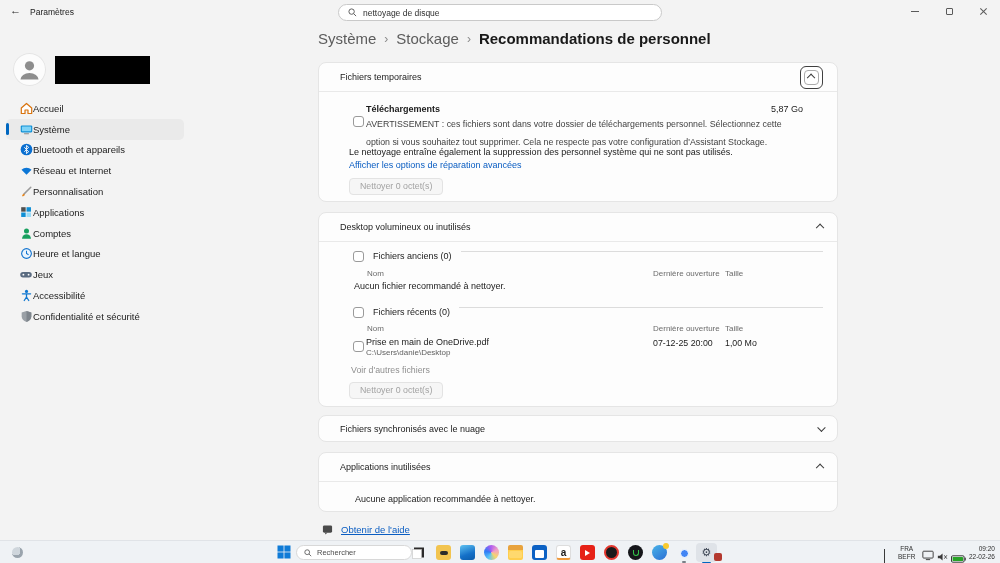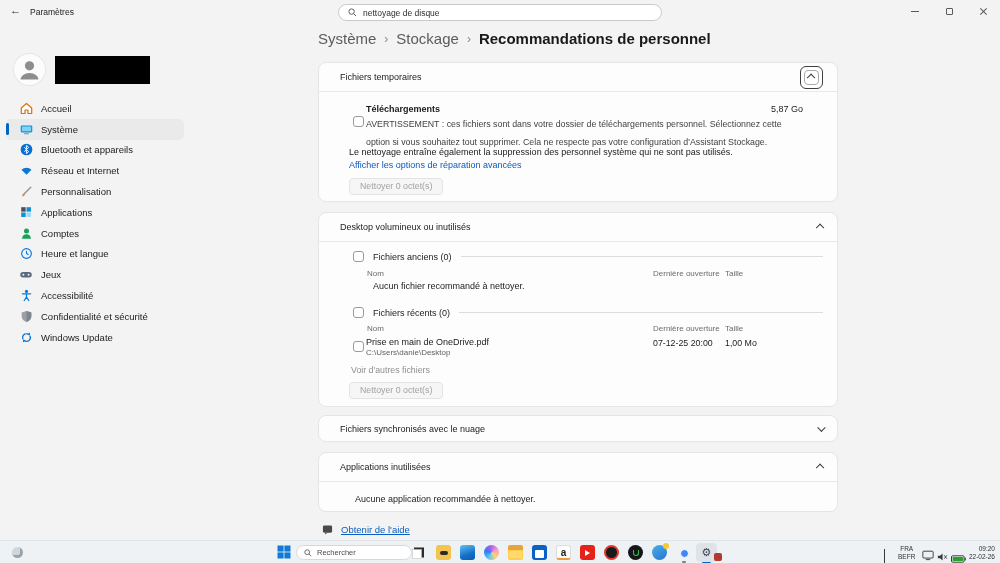--- a/index.html
+++ b/index.html
@@ -23,21 +23,21 @@
 
   
   .sidebar { position:absolute; top:24px; left:0; width:300px; bottom:23px; }
   .user { position:absolute; top:29px; left:13px; display:flex; align-items:center; }
   .avatar { width:33px; height:33px; border-radius:50%; background:#fcfcfc; box-shadow:0 0 0 1px #e4e4e4 inset; overflow:hidden; }
   .redacted { width:95px; height:28px; background:#000; margin-left:9px; }
   nav { position:absolute; top:74px; left:6px; }
   .nav-item { height:20.8px; width:178px; display:flex; align-items:center; padding-left:13px;
               position:relative; border-radius:5px; cursor:default; }
   .nav-item .nicon { width:14px; height:14px; display:flex; align-items:center; justify-content:center; }
-  .nlabel { margin-left:8px; font-size:9.5px; color:#1b1b1b; white-space:nowrap; }
+  .nlabel { margin-left:0; font-size:9.5px; color:#1b1b1b; white-space:nowrap; }
   .nav-item.sel { background:#eaeaea; }
   .nav-item.sel::before { content:""; position:absolute; left:0; top:4.5px; width:3px; height:12px; border-radius:2px; background:#0067c0; }
 
   
   .breadcrumb { position:absolute; left:318px; top:30px; display:flex; align-items:center; gap:8px; }
   .bc-seg { font-size:15px; color:#5c5c5c; }
   .bc-sep { font-size:12px; color:#8a8a8a; }
   .bc-cur { font-size:15px; font-weight:bold; color:#191919; }
 
   .card { position:absolute; left:318px; width:520px; background:#fdfdfd; border:1px solid #e5e5e5; border-radius:8px; }
@@ -50,21 +50,21 @@
   .focusbtn { width:23px; height:23px; border:1.8px solid #3f3f3f; border-radius:6px; background:#fff;
               display:flex; align-items:center; justify-content:center; }
   .innerbtn { width:15px; height:15px; border:1px solid #ababab; border-radius:4px; display:flex;
               align-items:center; justify-content:center; }
   .cb { position:absolute; width:11px; height:11px; border:1px solid #9a9a9a; border-radius:3px; background:#fff; }
   .btn-dis { position:absolute; height:17px; line-height:15px; padding:0 10px; background:#f6f6f6;
              border:1px solid #e3e3e3; border-radius:4px; color:#a2a2a2; font-size:8.8px; }
   .link { color:#0a5dc2; font-size:9px; }
   .small-gray { font-size:8px; color:#6b6b6b; }
   .grow-rule { flex:1; height:1px; background:#dcdcdc; margin-left:9px; }
-  .group-row { position:absolute; left:34px; right:14px; display:flex; align-items:center; }
+  .group-row { position:absolute; left:34px; right:14px; display:flex; }
   .group-label { font-size:9px; color:#1b1b1b; margin-left:9px; }
 
   
   .taskbar { position:absolute; left:0; right:0; bottom:0; height:23px; background:#eff2f5; border-top:1px solid #e0e3e7; }
   .tb-ico { position:absolute; top:4px; width:15px; height:15px; border-radius:3px; }
   .searchpill { position:absolute; left:296px; top:4px; width:116px; height:15px; background:#fff;
                 border:1px solid #d8d8d8; border-radius:8px; display:flex; align-items:center;
                 padding:0 7px; gap:5px; font-size:7.5px; color:#4c4c4c; }
   .tri { width:0; height:0; border-left:5px solid #fff; border-top:3px solid transparent; border-bottom:3px solid transparent; margin-left:5px; margin-top:4.5px; }
   .chrome-ico { background:conic-gradient(from -50deg,#ea4335 0 120deg,#fbbc05 120deg 240deg,#34a853 240deg 360deg); border-radius:50%; position:relative; }
@@ -206,31 +206,20 @@
       </div>
       <div class="nav-item">
         <span class="nicon">
             <svg width="13" height="13" viewBox="0 0 14 14">
               <path d="M7 1.2 12.2 2.8 V6.8 C12.2 9.8 10.2 12 7 13 3.8 12 1.8 9.8 1.8 6.8 V2.8 Z" fill="#9aa0a6"></path>
               <path d="M7 1.2 12.2 2.8 V6.8 C12.2 9.8 10.2 12 7 13 Z" fill="#7e858c"></path>
             </svg>
           </span>
         <span class="nlabel">Confidentialité et sécurité</span>
       </div>
-      <div class="nav-item">
-        <span class="nicon">
-            <svg width="13" height="13" viewBox="0 0 14 14">
-              <path d="M3.2 8.8 A4.2 4.2 0 0 1 7 2.8 A4.2 4.2 0 0 1 10.4 4.4" fill="none" stroke="#1071c9" stroke-width="1.4"></path>
-              <path d="M10.8 5.2 A4.2 4.2 0 0 1 7 11.2 A4.2 4.2 0 0 1 3.6 9.6" fill="none" stroke="#1071c9" stroke-width="1.4"></path>
-              <path d="M10.9 1.6 10.6 4.7 7.8 4.0 Z" fill="#1071c9"></path>
-              <path d="M3.1 12.4 3.4 9.3 6.2 10 Z" fill="#1071c9"></path>
-            </svg>
-          </span>
-        <span class="nlabel">Windows Update</span>
-      </div>
     </nav>
   </aside>
 
   <div class="breadcrumb">
     <span class="bc-seg">Système</span>
     <span class="bc-sep">›</span>
     <span class="bc-seg">Stockage</span>
     <span class="bc-sep">›</span>
     <span class="bc-cur">Recommandations de personnel</span>
   </div>
@@ -262,21 +251,21 @@
     <div class="cdiv"></div>
 
     <div class="group-row" style="top:38px;">
       <span class="cb" style="position:relative; left:0; top:0;"></span>
       <span class="group-label">Fichiers anciens (0)</span>
       <span class="grow-rule"></span>
     </div>
     <span class="small-gray" style="position:absolute; left:48px; top:56px;">Nom</span>
     <span class="small-gray" style="position:absolute; left:334px; top:56px;">Dernière ouverture</span>
     <span class="small-gray" style="position:absolute; left:406px; top:56px;">Taille</span>
-    <span style="position:absolute; left:35px; top:68px; font-size:9px;margin-left:19px;">Aucun fichier recommandé à nettoyer.</span>
+    <span style="position:absolute; left:35px; top:68px; font-size:9px;">Aucun fichier recommandé à nettoyer.</span>
 
     <div class="group-row" style="top:94px;">
       <span class="cb" style="position:relative; left:0; top:0;"></span>
       <span class="group-label">Fichiers récents (0)</span>
       <span class="grow-rule"></span>
     </div>
     <span class="small-gray" style="position:absolute; left:48px; top:111px;">Nom</span>
     <span class="small-gray" style="position:absolute; left:334px; top:111px;">Dernière ouverture</span>
     <span class="small-gray" style="position:absolute; left:406px; top:111px;">Taille</span>
 

